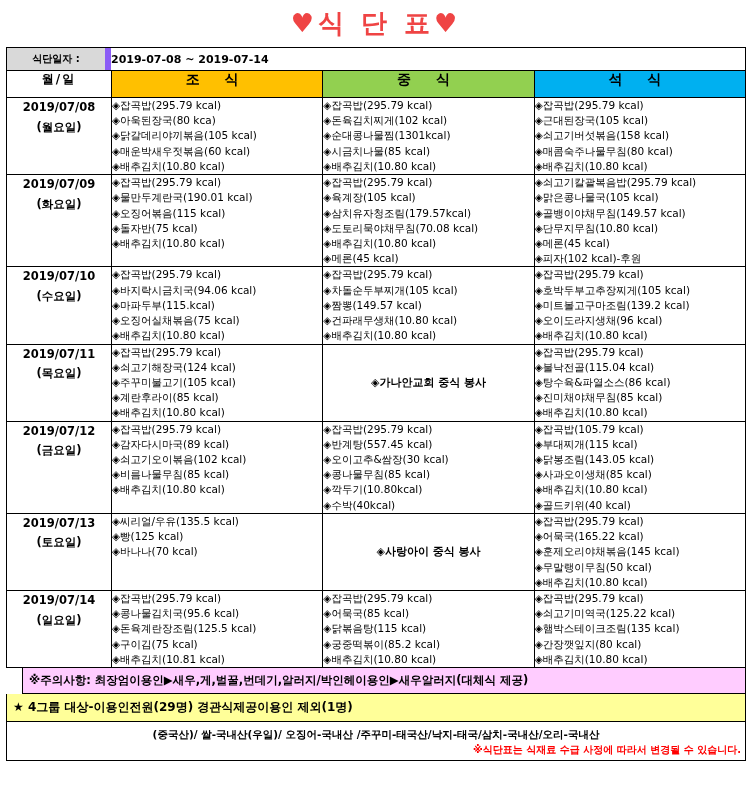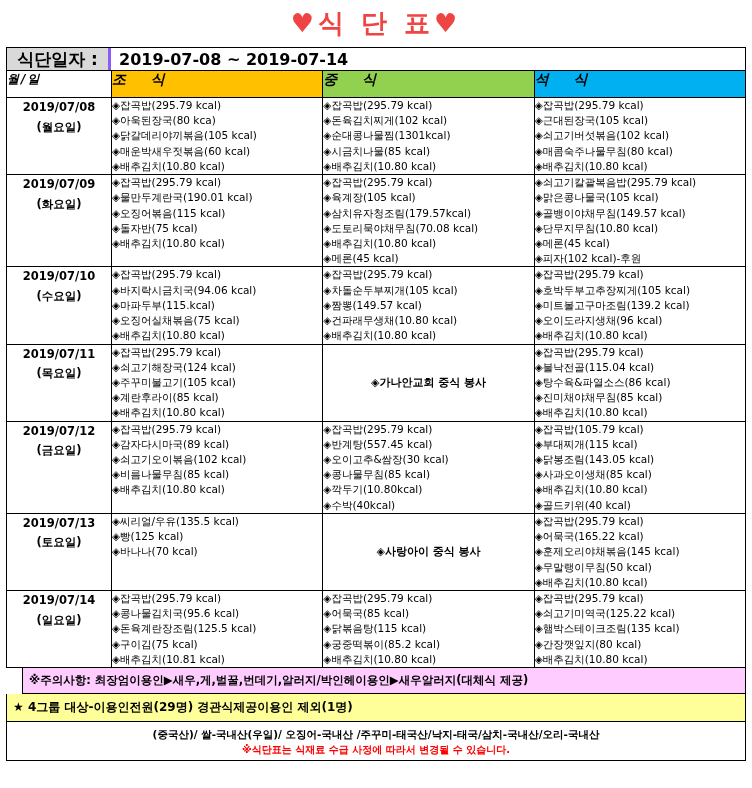--- a/index.html
+++ b/index.html
@@ -26,48 +26,47 @@
     border-bottom:none;
     height:22px;
   }
   .datelabel{
     width:104px;
     background:#d9d9d9;
     height:100%;
     display:flex;
     align-items:center;
     justify-content:center;
-    font-size:17px;
-    font-weight:bold;
-    border-right:3px solid #8b5cf6;
+    font-size:10px;
+    font-weight:bold;
+    border-right:6px solid #8b5cf6;
     box-sizing:border-box;
   }
   .datevalue{
-    padding-left:8px;
-    font-size:16px;
+    padding-left:0;
+    font-size:11px;
     font-weight:bold;
   }
   table.menu{
     border-collapse:collapse;
     width:100%;
     table-layout:fixed;
   }
   table.menu th, table.menu td{
     border:1px solid #000;
     vertical-align:top;
     padding:0;
   }
   th.hcol{
     height:26px;
     font-size:14px;
     font-weight:bold;
     letter-spacing:10px;
-    text-align:left;
+    text-align:center;
     vertical-align:middle;
-    font-style:italic;
   }
   th.hday{
     width:104px;
     background:#ffffff;
     font-size:12px;
     letter-spacing:2px;
   }
   th.breakfast{background:#ffc000;}
   th.lunch{background:#92d050;margin-left:8px;}
   th.dinner{background:#00b0f0;}
@@ -112,21 +111,21 @@
   .origin{
     border:1px solid #000;
     border-top:none;
     background:#ffffff;
     font-size:10.5px;
     font-weight:bold;
     text-align:center;
     line-height:1.55;
     padding:4px 4px 2px 4px;
   }
-  .origin .red{color:#ff0000;font-size:10px;}
+  .origin .red{color:#ff0000;font-size:10px;text-align:right;}
 </style>
 </head>
 <body>
 
 <div class="page">
 
   <div class="title">♥식 단 표♥</div>
 
   <div class="daterow">
     <div class="datelabel">식단일자 :</div>
@@ -158,21 +157,21 @@
           <td class="mealcell">
             <div class="item">◈잡곡밥(295.79 kcal)</div>
             <div class="item">◈돈육김치찌게(102 kcal)</div>
             <div class="item">◈순대콩나물찜(1301kcal)</div>
             <div class="item">◈시금치나물(85 kcal)</div>
             <div class="item">◈배추김치(10.80 kcal)</div>
           </td>
           <td class="mealcell">
             <div class="item">◈잡곡밥(295.79 kcal)</div>
             <div class="item">◈근대된장국(105 kcal)</div>
-            <div class="item">◈쇠고기버섯볶음(102 kcal)</div>
+            <div class="item">◈쇠고기버섯볶음(158 kcal)</div>
             <div class="item">◈매콤숙주나물무침(80 kcal)</div>
             <div class="item">◈배추김치(10.80 kcal)</div>
           </td>
         </tr>
         <tr>
           <td class="daycell">
             <div>2019/07/09</div>
             <div>(화요일)</div>
           </td>
           <td class="mealcell">

